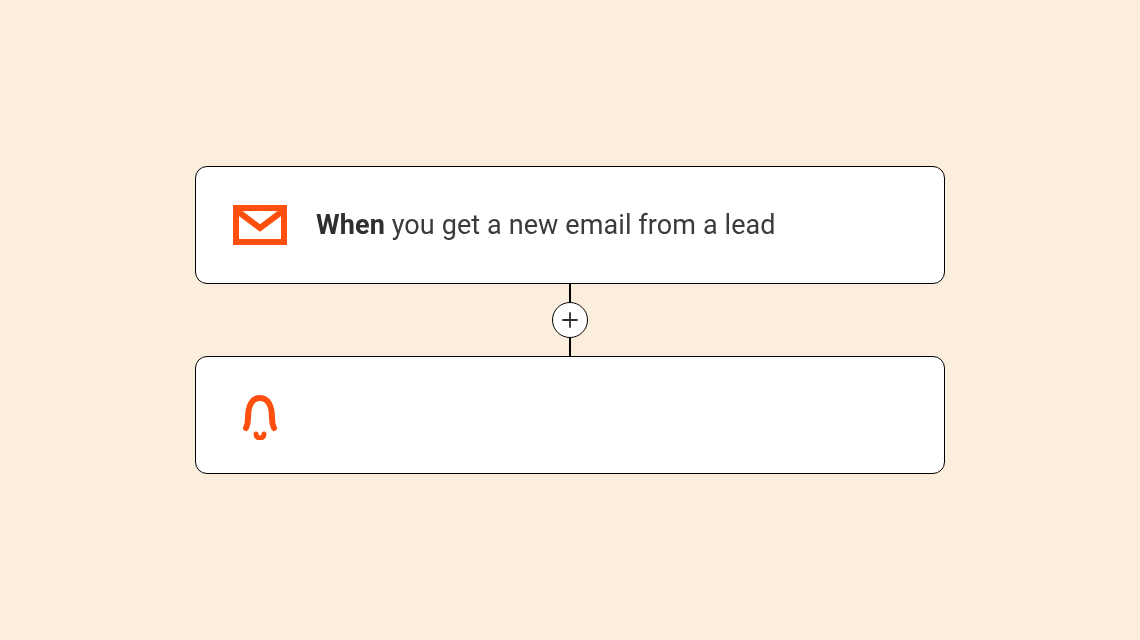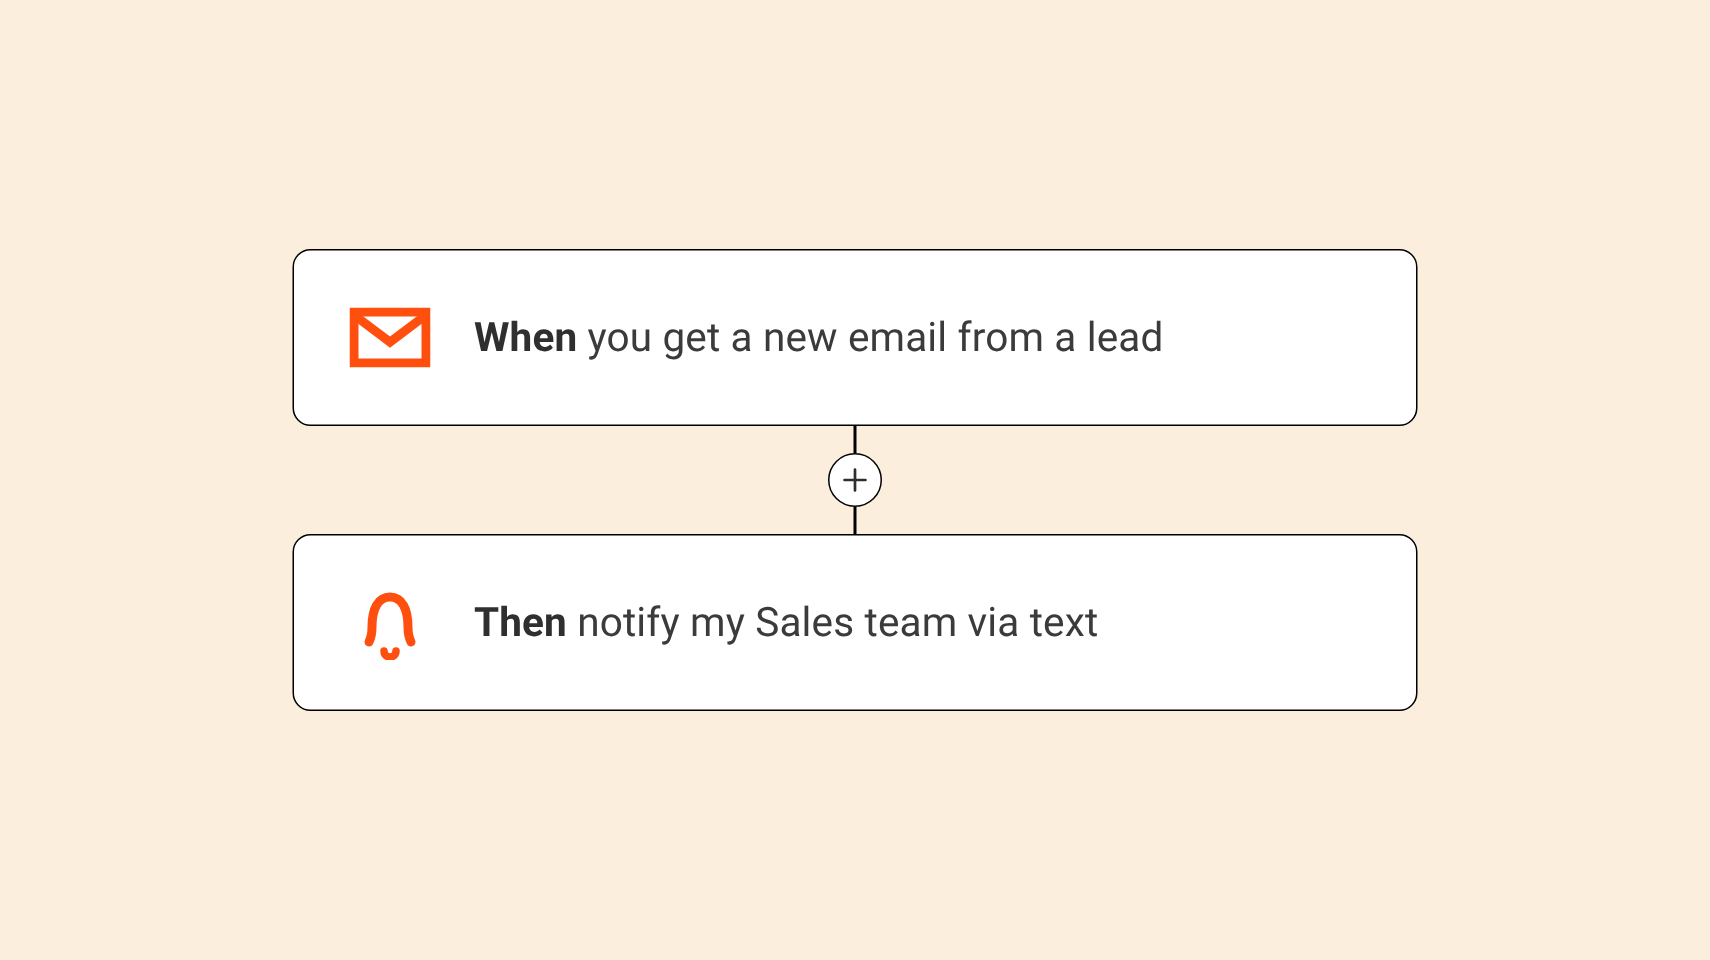--- a/index.html
+++ b/index.html
@@ -98,19 +98,15 @@
     <span class="icon">
       <svg width="48" height="50" viewBox="0 0 48 50" fill="none">
         <path d="M10 38
                  C10 38 12 34 12 28
                  C12 16 16 8 24 8
                  C32 8 36 16 36 28
                  C36 34 38 38 38 38" stroke="#FF4F0F" stroke-width="6" fill="none" stroke-linecap="round" stroke-linejoin="round"></path>
         <path d="M20 44 C20 47 22 48 24 48 C26 48 28 47 28 44" stroke="#FF4F0F" stroke-width="5" fill="none" stroke-linecap="round"></path>
       </svg>
     </span>
-    <span class="text">
-      <strong>Then</strong>
-      <span>notify my Sales team via text</span>
-    </span>
   </div>
 
 </div>
 
 </body></html>

